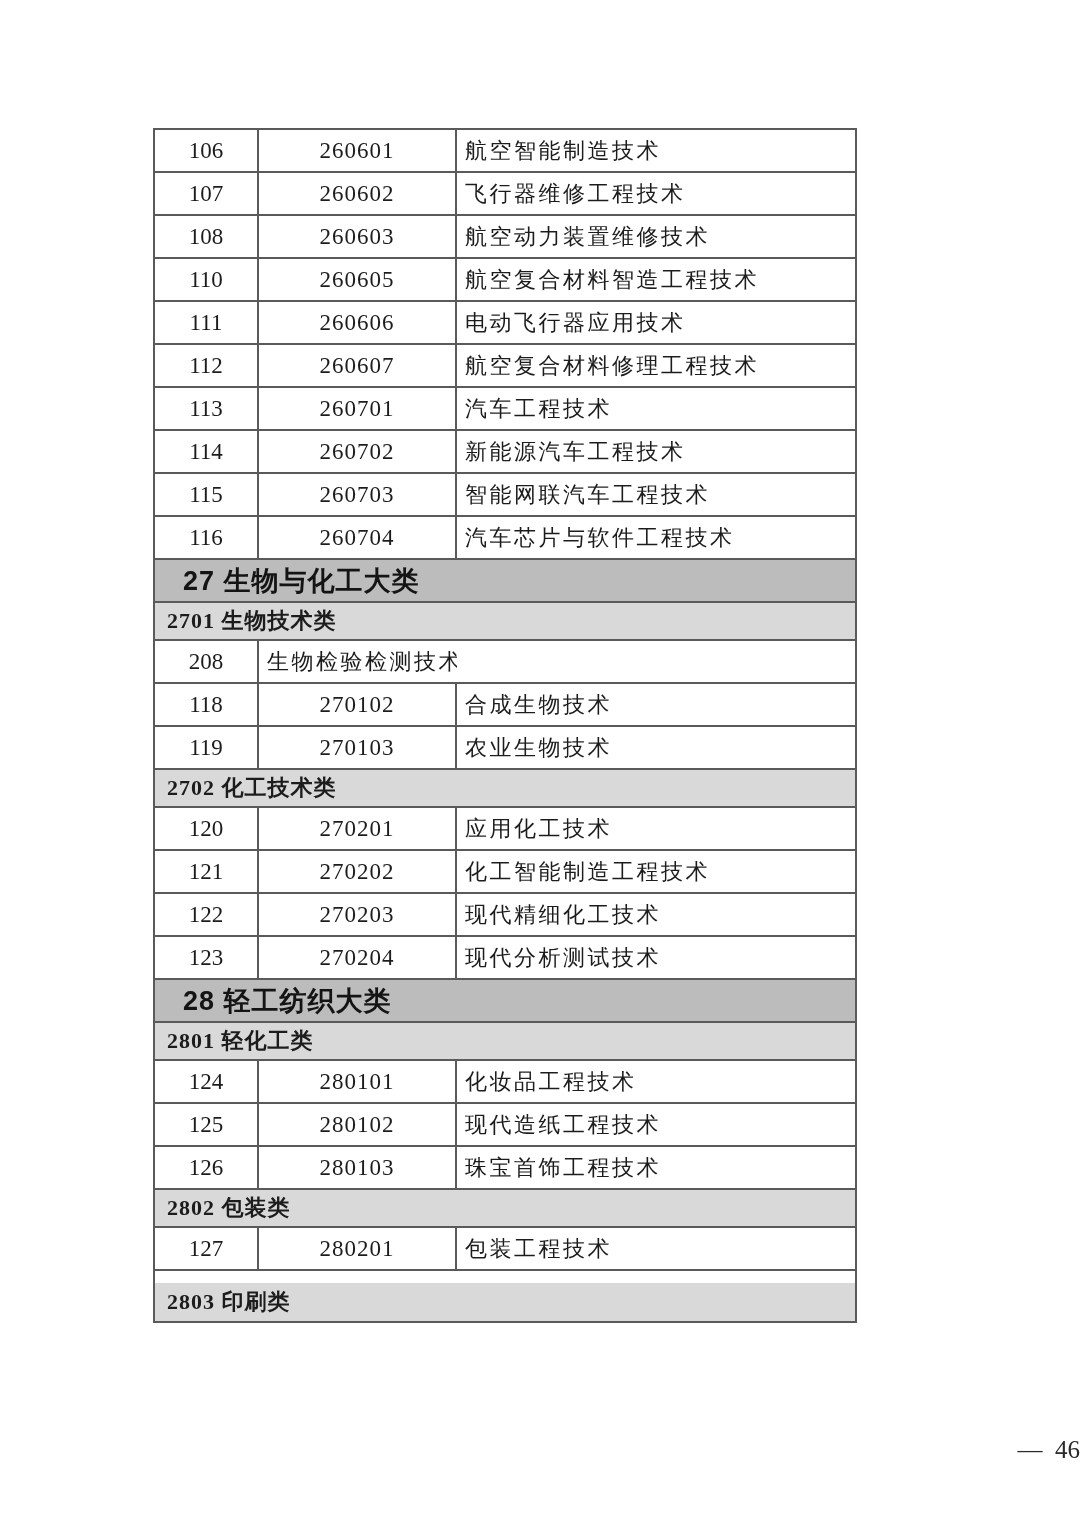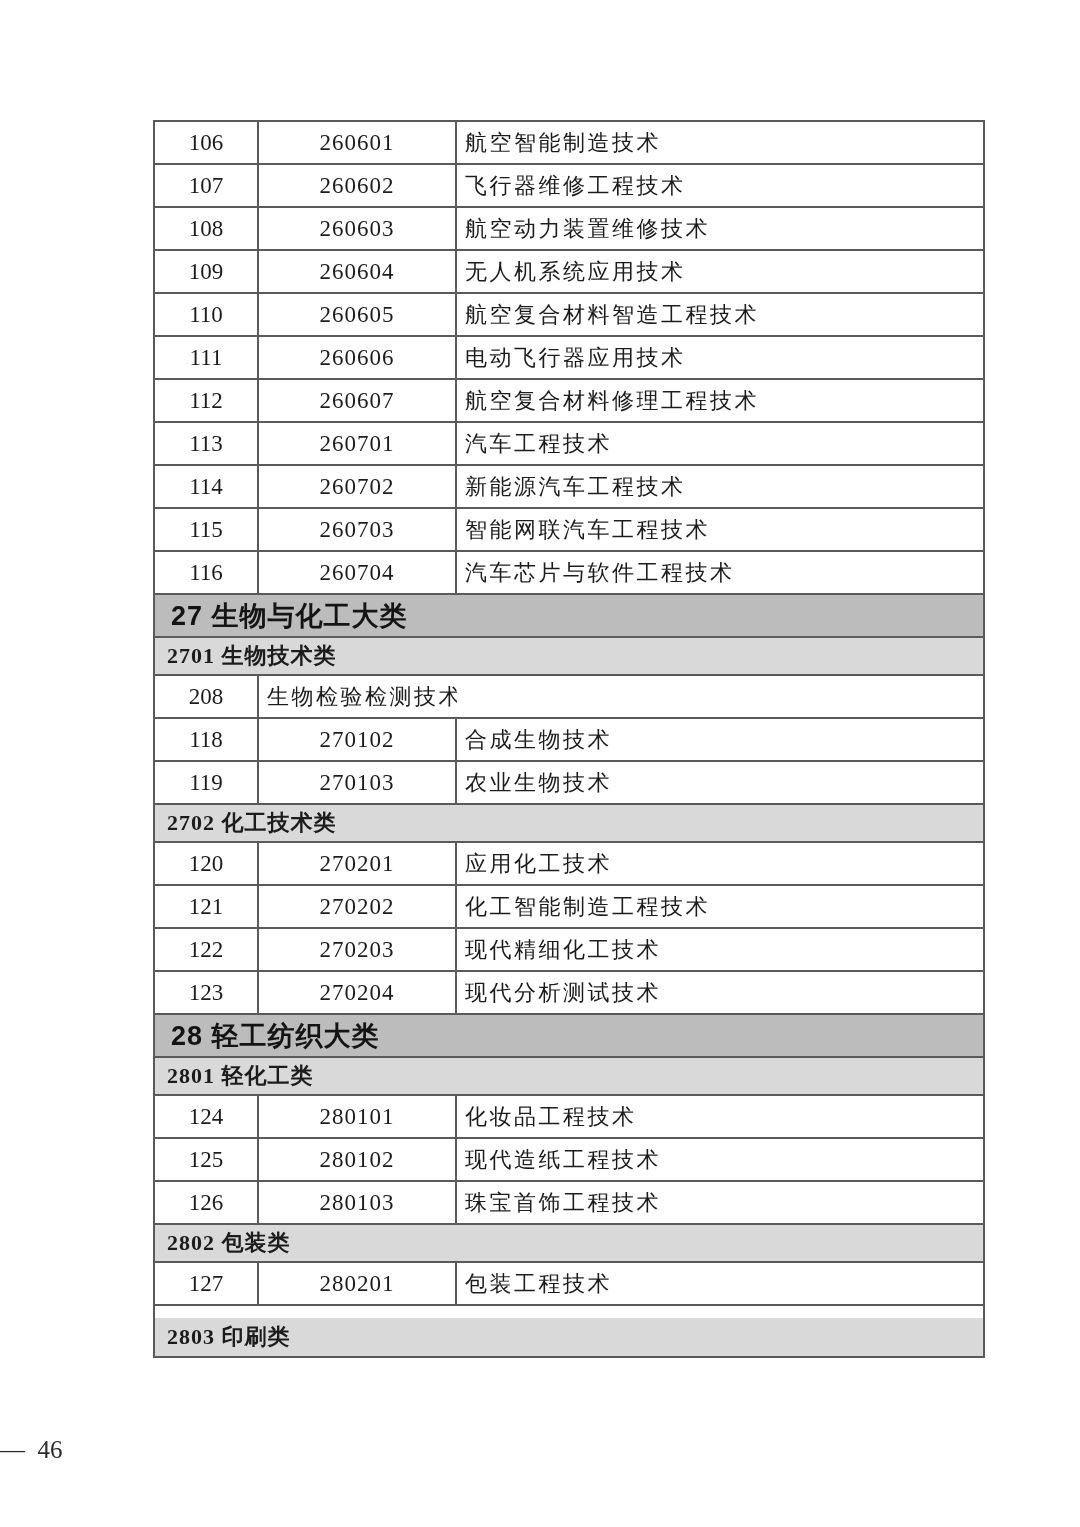--- a/index.html
+++ b/index.html
@@ -5,22 +5,22 @@
   html, body { margin:0; padding:0; }
   body {
     width:1080px; height:1527px;
     background:#ffffff;
     position:relative;
     font-family:"Liberation Serif", serif;
     color:#1c1c1c;
   }
   .table {
     position:absolute;
-    left:153px; top:120px;
-    width:832px;
+    left:153px; top:128px;
+    width:704px;
     border:2px solid var(--border, #5a5a5a);
     box-sizing:border-box;
     background:#fff;
   }
   .row {
     box-sizing:border-box;
     border-bottom:2px solid var(--border, #5a5a5a);
   }
   .row:last-child { border-bottom:none;margin-top:12px; }
   .row-data {
@@ -50,33 +50,33 @@
     padding-left:12px;
     font-weight:bold;
     font-size:22px;
     letter-spacing:1px;
     white-space:nowrap;
   }
   .row-big {
     height:43px;
     background:var(--big-bg, #bcbcbc);
     display:flex; align-items:center;
-    padding-left:16px;
+    padding-left:28px;
     font-weight:bold;
     font-size:27px;
     font-family:"Liberation Sans", sans-serif;
     letter-spacing:1px;
     color:#141414;
     white-space:nowrap;
   }
   .footer {
     position:absolute;
     top:1436px; left:0;
     width:1080px;
-    text-align:left;
+    text-align:right;
     font-size:25px;
     color:#2a2a2a;
     white-space:pre;
   }
 </style>
 </head>
 <body style="--big-bg: #bcbcbc; --sub-bg: #d9d9d9; --border: #5a5a5a;">
 
 <div class="page">
   <div class="table">
@@ -89,25 +89,20 @@
         <div class="cell cell-no">107</div>
         <div class="cell cell-code">260602</div>
         <div class="cell cell-name">飞行器维修工程技术</div>
       </div>
       <div class="row row-data">
         <div class="cell cell-no">108</div>
         <div class="cell cell-code">260603</div>
         <div class="cell cell-name">航空动力装置维修技术</div>
       </div>
       <div class="row row-data">
-        <div class="cell cell-no">109</div>
-        <div class="cell cell-code">260604</div>
-        <div class="cell cell-name">无人机系统应用技术</div>
-      </div>
-      <div class="row row-data">
         <div class="cell cell-no">110</div>
         <div class="cell cell-code">260605</div>
         <div class="cell cell-name">航空复合材料智造工程技术</div>
       </div>
       <div class="row row-data">
         <div class="cell cell-no">111</div>
         <div class="cell cell-code">260606</div>
         <div class="cell cell-name">电动飞行器应用技术</div>
       </div>
       <div class="row row-data">

